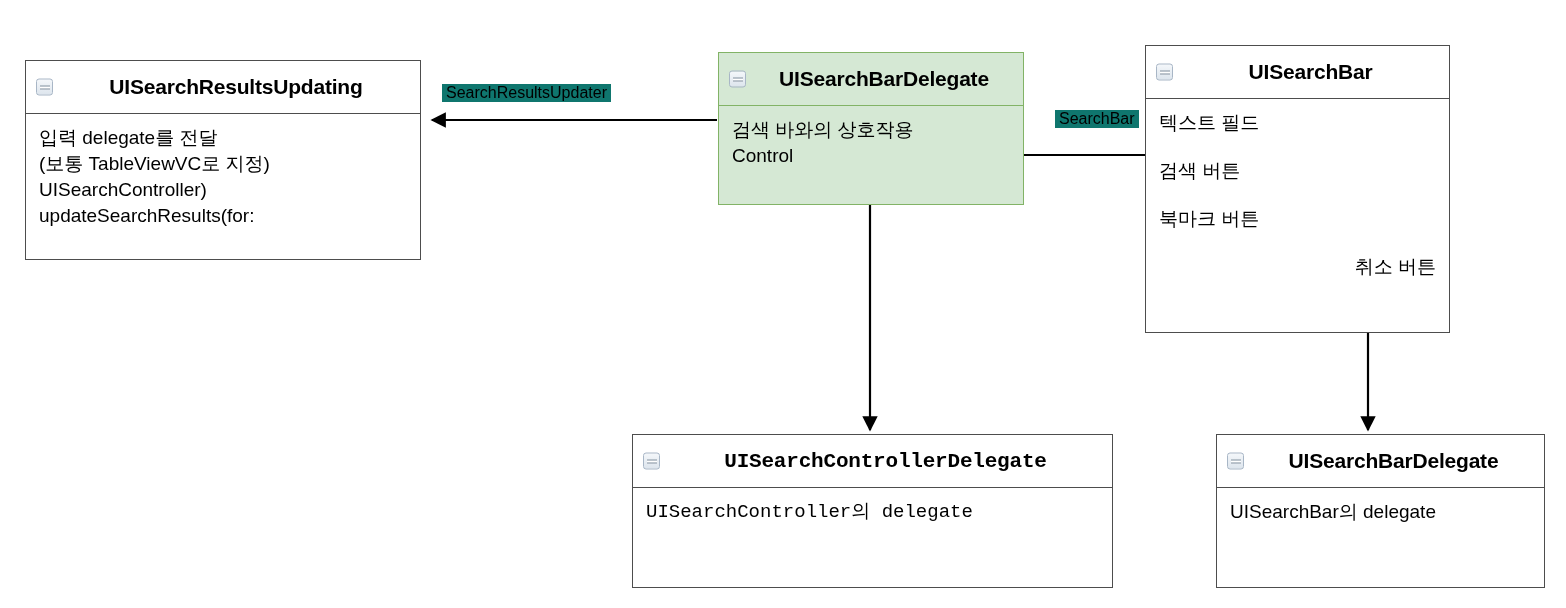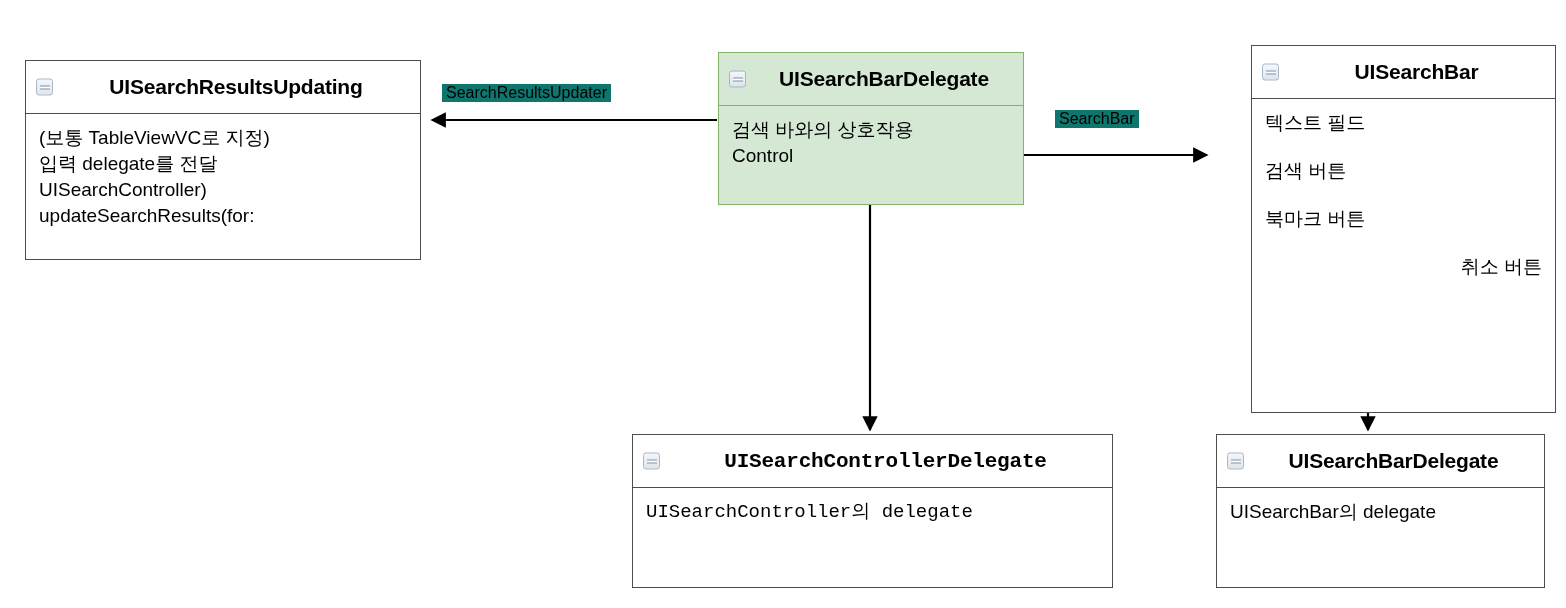--- a/index.html
+++ b/index.html
@@ -150,39 +150,39 @@
   <div class="edge-label" style="left:442px; top:84px;">SearchResultsUpdater</div>
 
   <div class="edge-label" style="left:1055px; top:110px;">SearchBar</div>
 
   <div class="uml-box" style="left:25px; top:28px; width:396px; height:200px;margin-top:32px;">
     <div class="uml-header">
       <span class="collapse-icon"></span>
       <span class="uml-title">UISearchResultsUpdating</span>
     </div>
     <div class="uml-body">
+      <div class="uml-line">입력 delegate를 전달</div>
       <div class="uml-line">(보통 TableViewVC로 지정)</div>
-      <div class="uml-line">입력 delegate를 전달</div>
       <div class="uml-line">UISearchController)</div>
       <div class="uml-line">updateSearchResults(for:</div>
     </div>
   </div>
 
   <div class="uml-box green" style="left:718px; top:52px; width:306px; height:153px;">
     <div class="uml-header">
       <span class="collapse-icon"></span>
       <span class="uml-title">UISearchBarDelegate</span>
     </div>
     <div class="uml-body">
       <div class="uml-line">검색 바와의 상호작용</div>
       <div class="uml-line">Control</div>
     </div>
   </div>
 
-  <div class="uml-box" style="left:1251px; top:45px; width:305px; height:368px;">
+  <div class="uml-box" style="left:1145px; top:45px; width:305px; height:288px;">
     <div class="uml-header">
       <span class="collapse-icon"></span>
       <span class="uml-title">UISearchBar</span>
     </div>
     <div class="uml-body spaced">
       <div class="uml-line">텍스트 필드</div>
       <div class="uml-line">검색 버튼</div>
       <div class="uml-line">북마크 버튼</div>
       <div class="uml-line">취소 버튼</div>
     </div>

